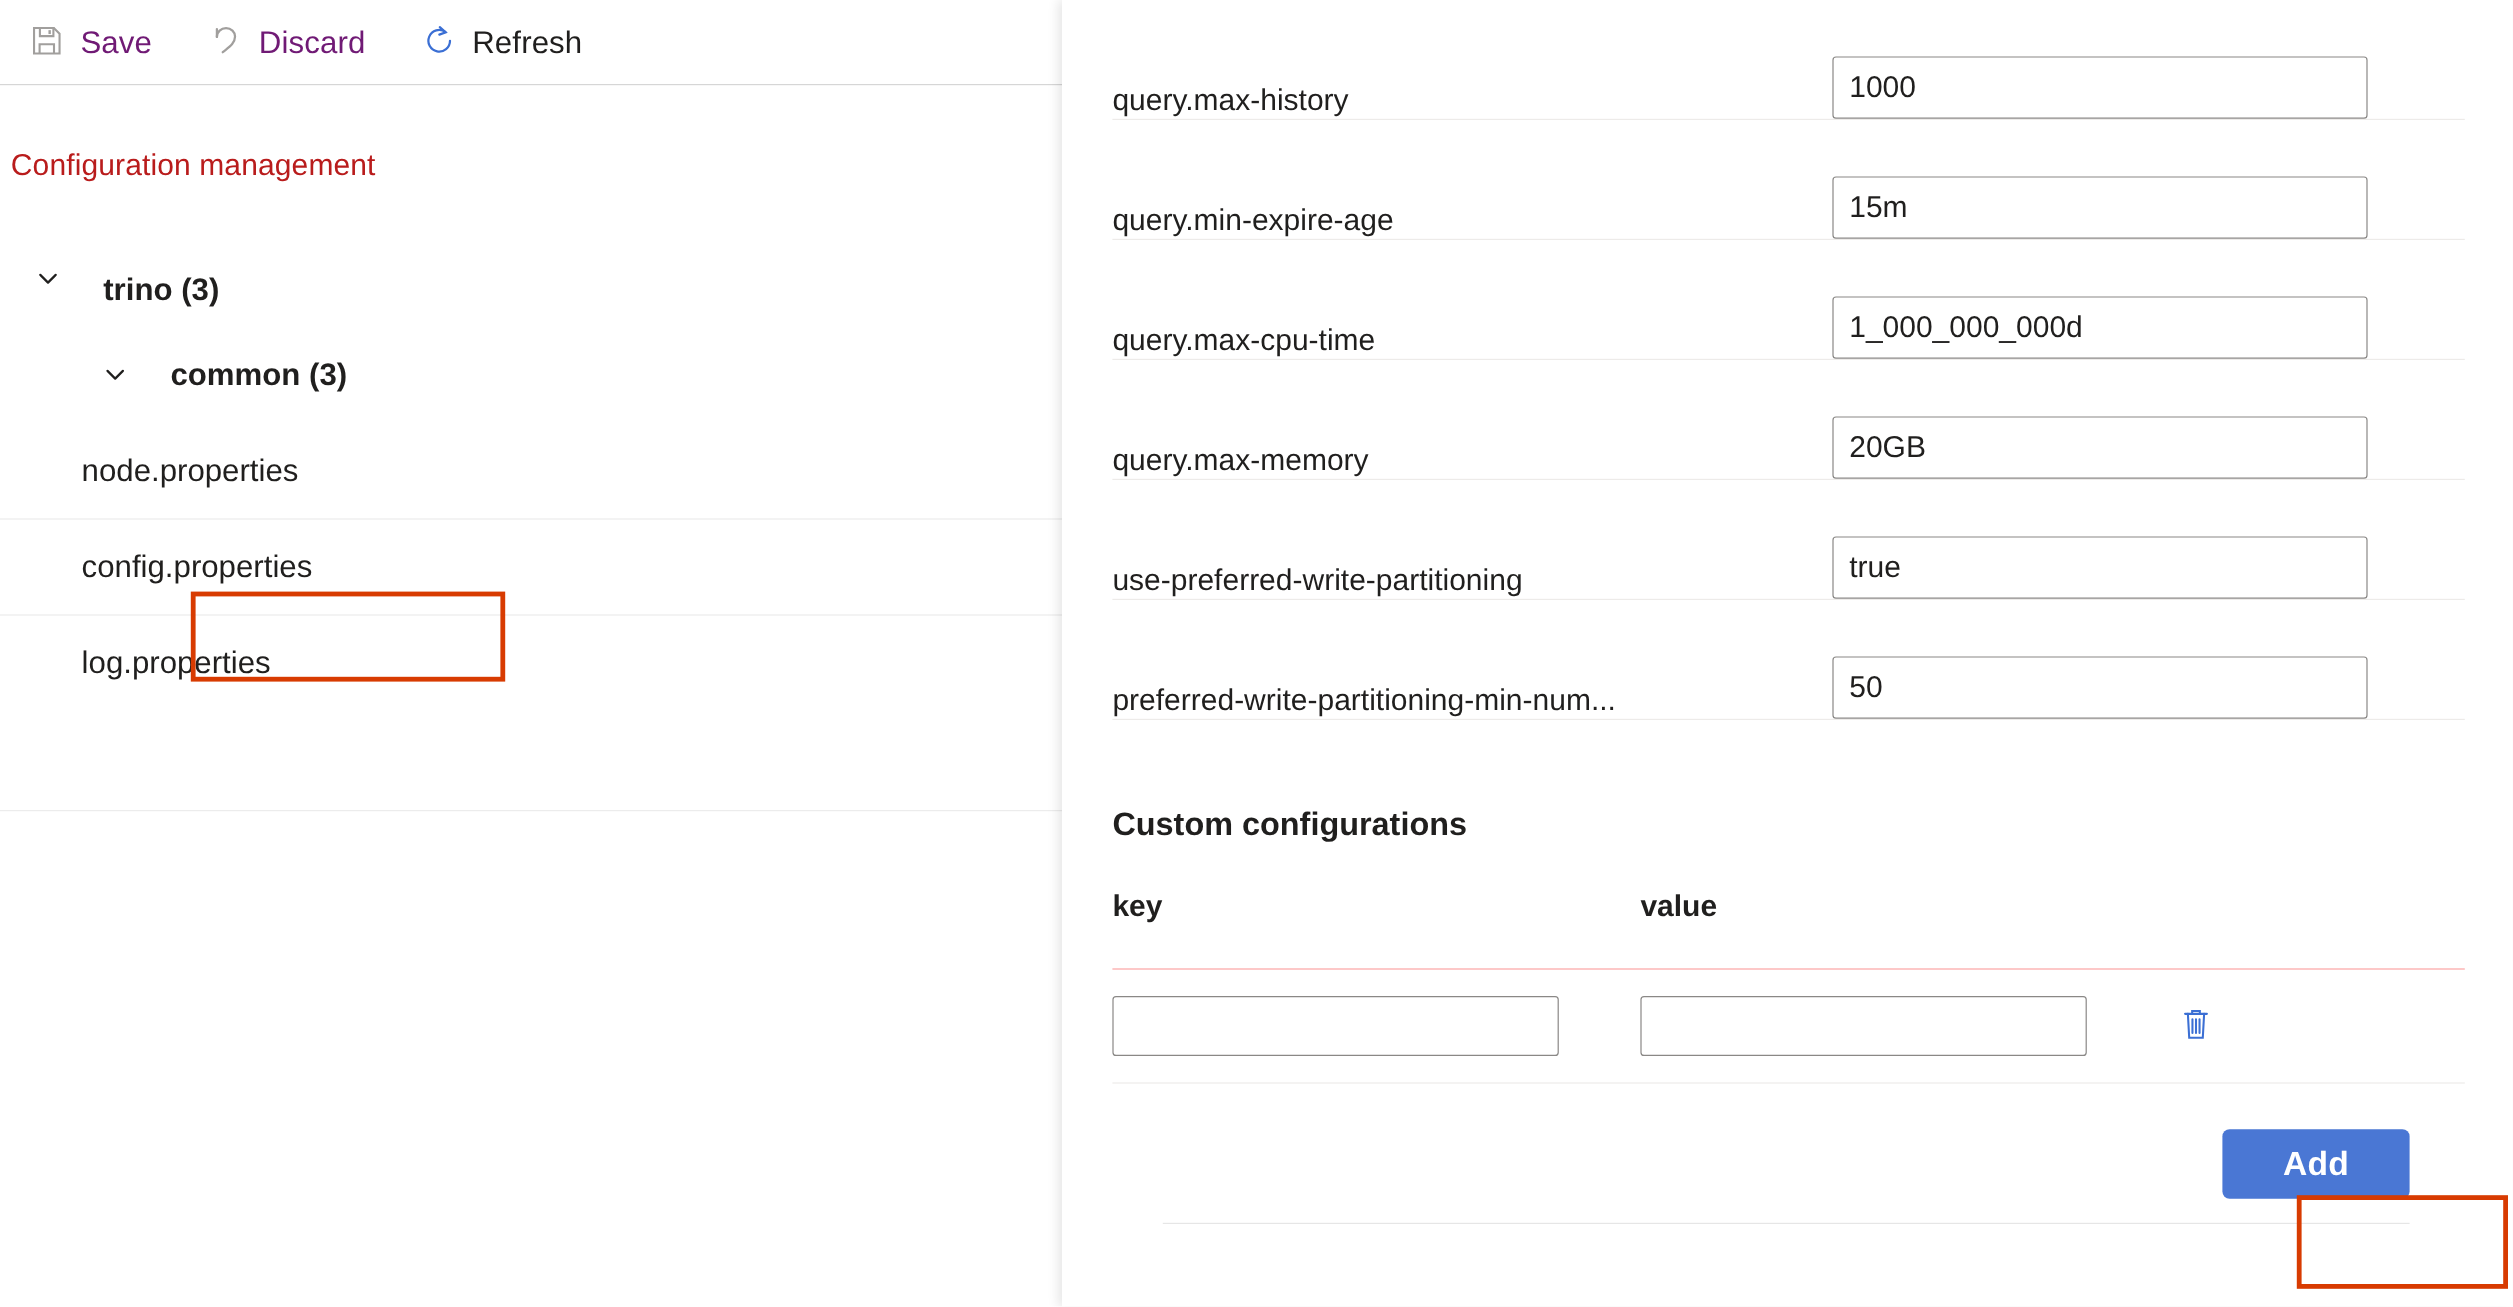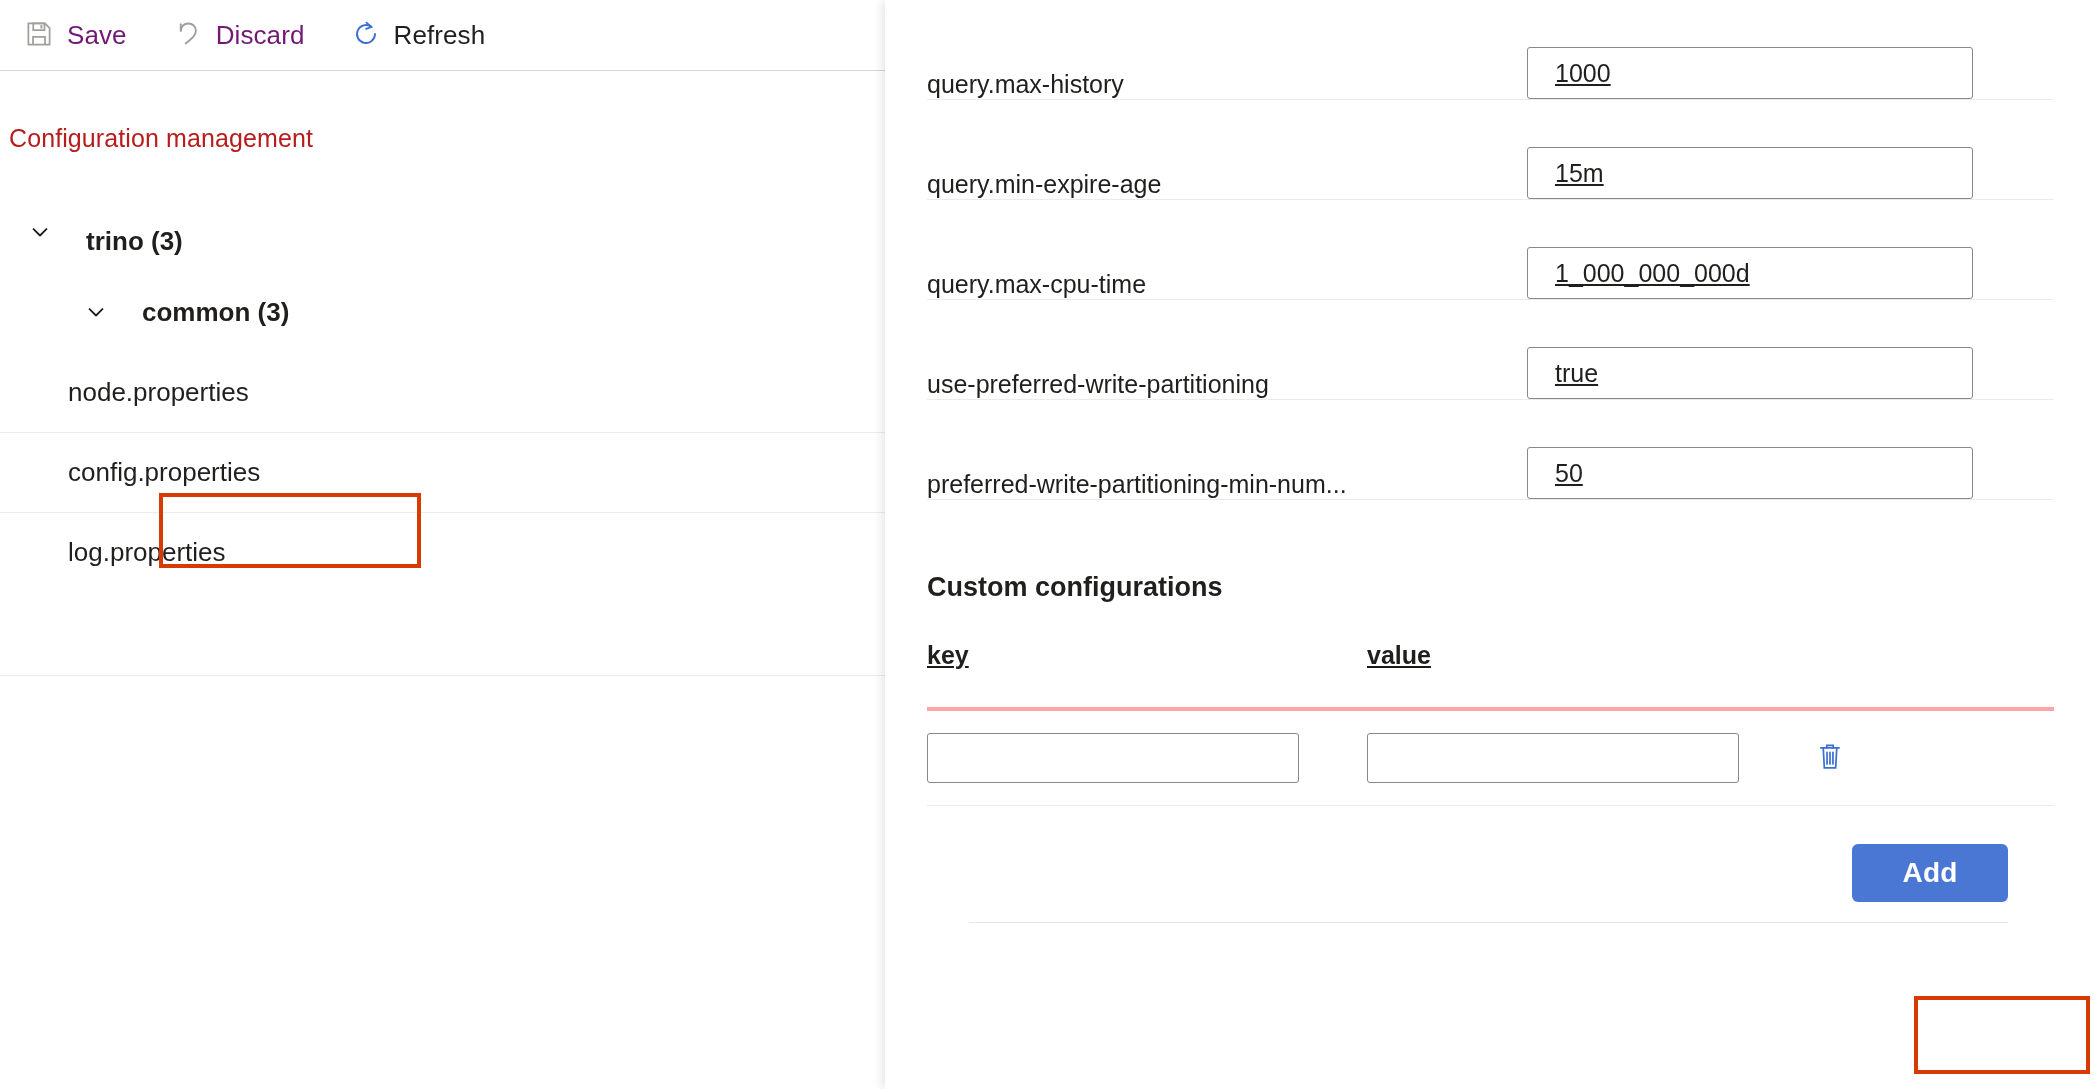--- a/index.html
+++ b/index.html
@@ -155,45 +155,43 @@
     flex: 0 0 600px;
     white-space: nowrap;
     overflow: hidden;
   }
   .cfg-input {
     width: 446px;
     height: 52px;
     box-sizing: border-box;
     border: 1px solid #8a8886;
     border-radius: 3px;
-    padding: 0 27px;
+    padding: 0 13px;
     font-family: inherit;
     font-size: 25px;
     color: #201f1e;
     background: #ffffff;
     outline: none;
-    text-decoration: underline;
   }
 
   .section-title {
     margin: 72px 0 0 42px;
     font-size: 27px;
     font-weight: 700;
     color: #201f1e;
   }
 
   .custom-table {
     margin: 0 40px 0 42px;
   }
   .custom-head {
     display: flex;
     align-items: center;
     height: 104px;
-    border-bottom: 4px solid #fca5a5;
-    text-decoration: underline;
+    border-bottom: 1px solid #fca5a5;
   }
   .custom-head .col-key,
   .custom-head .col-val {
     font-size: 25px;
     font-weight: 700;
     color: #201f1e;
   }
   .col-key { width: 440px; flex: 0 0 440px; }
   .col-val { width: 440px; flex: 0 0 440px; }
 
@@ -347,20 +345,24 @@
     <div class="cfg-row">
       <span class="cfg-key">query.min-expire-age</span>
       <input class="cfg-input" type="text" value="15m" style="">
     </div>
 
     <div class="cfg-row">
       <span class="cfg-key">query.max-cpu-time</span>
       <input class="cfg-input" type="text" value="1_000_000_000d" style="">
     </div>
 
+    <div class="cfg-row">
+      <span class="cfg-key">query.max-memory</span>
+      <input class="cfg-input" type="text" value="20GB" style="">
+    </div>
 
     <div class="cfg-row">
       <span class="cfg-key">use-preferred-write-partitioning</span>
       <input class="cfg-input" type="text" value="true" style="">
     </div>
 
     <div class="cfg-row">
       <span class="cfg-key">preferred-write-partitioning-min-num...</span>
       <input class="cfg-input" type="text" value="50" style="">
     </div>

